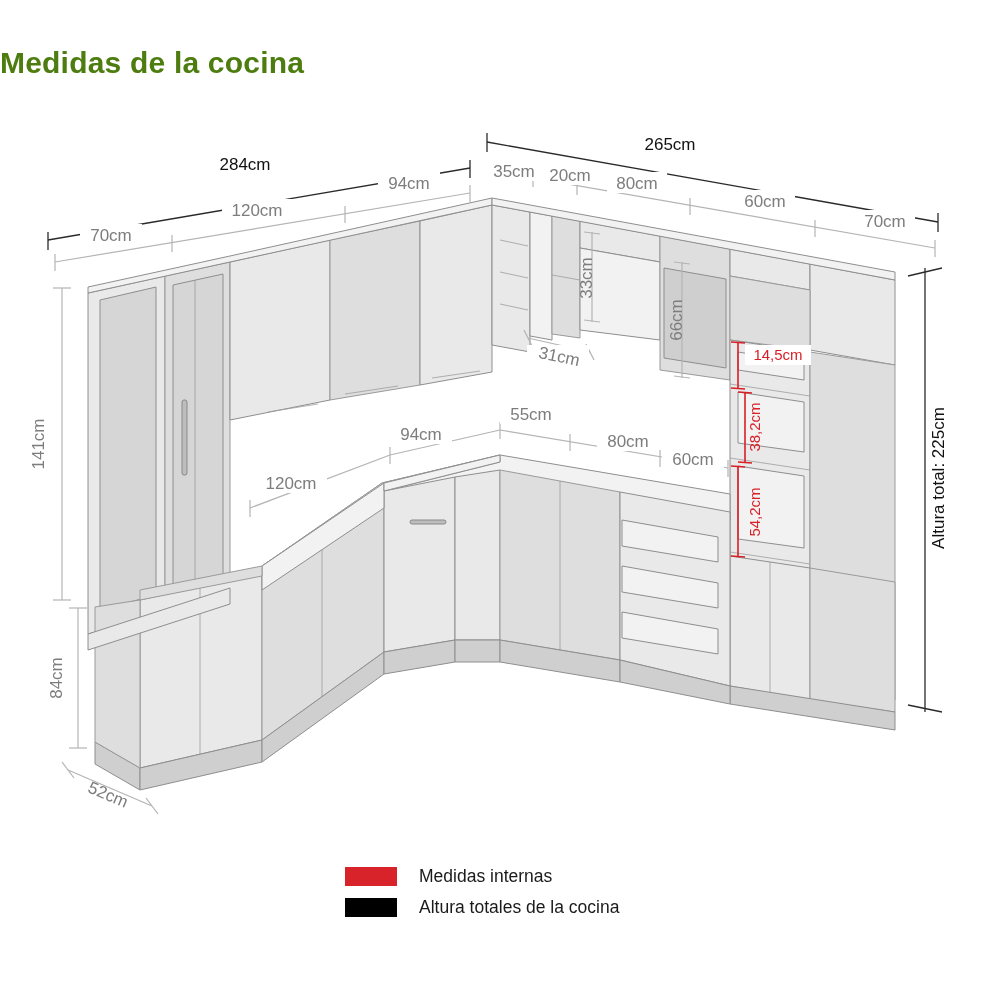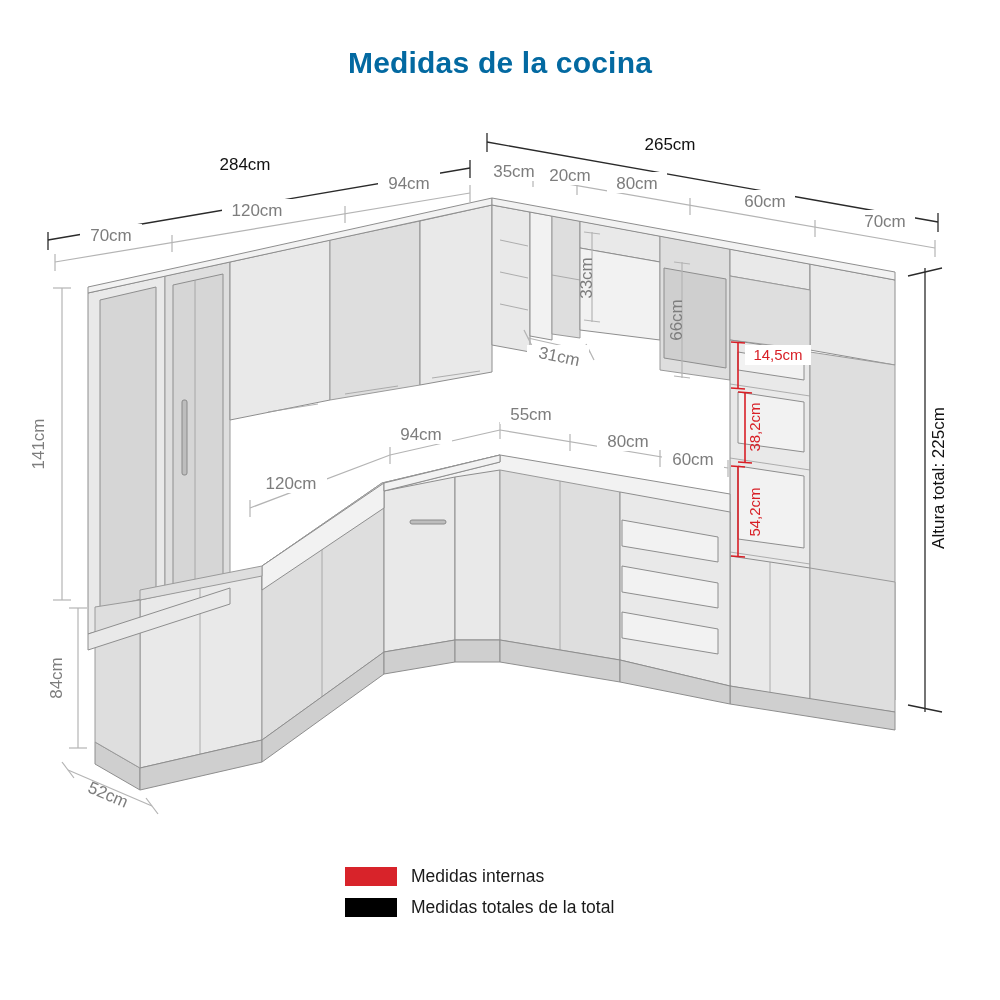--- a/index.html
+++ b/index.html
@@ -17,44 +17,44 @@
   #stage {
     position: relative;
     width: 1000px;
     height: 1000px;
   }
   .title {
     position: absolute;
     top: 46px;
     left: 0;
     width: 1000px;
-    text-align: center;
     font-size: 30px;
     font-weight: bold;
-    color: #0369a1;
+    color: #4d7c0f;
     letter-spacing: 0.2px;
   }
   svg.diagram {
     position: absolute;
     top: 0;
     left: 0;
     width: 1000px;
     height: 1000px;
   }
   .legend {
     position: absolute;
     left: 345px;
     top: 862px;
     width: 420px;
   }
   .legend-row {
     display: flex;
     align-items: center;
     height: 28px;
     margin-bottom: 3px;
+    gap: 8px;
   }
   .swatch {
     width: 52px;
     height: 19px;
     margin-right: 14px;
     flex: none;
   }
   .legend-label {
     font-size: 17.5px;
     color: #1a1a1a;
@@ -373,17 +373,17 @@
     </g>
   </svg>
 
   <div class="legend">
     <div class="legend-row">
       <div class="swatch" style="background:#d8232a"></div>
       <div class="legend-label">Medidas internas</div>
     </div>
     <div class="legend-row">
       <div class="swatch" style="background:#000000"></div>
-      <div class="legend-label">Medidas totales de la total</div>
+      <div class="legend-label">Altura totales de la cocina</div>
     </div>
   </div>
 
 </div>
 
 </body></html>

